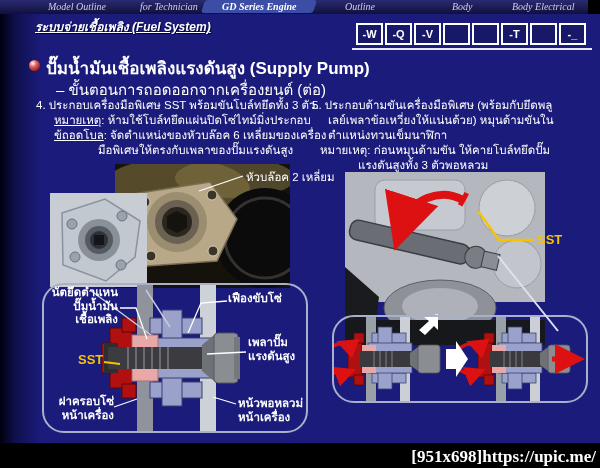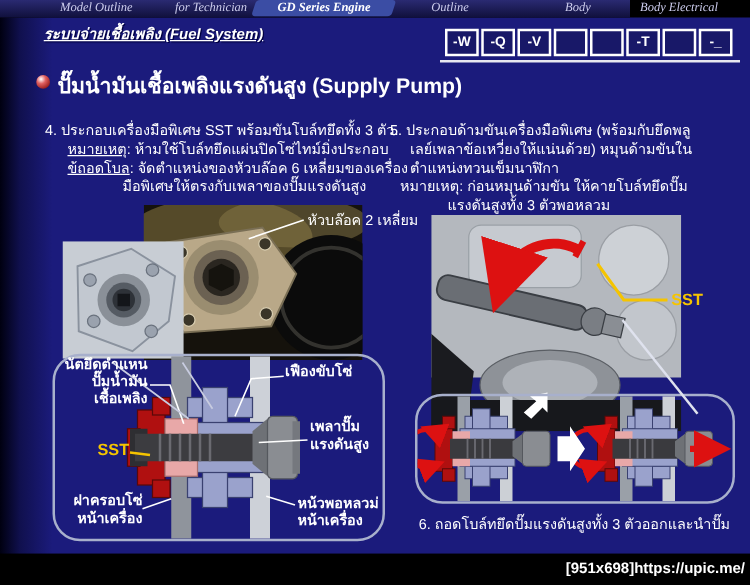--- a/index.html
+++ b/index.html
@@ -1,19 +1,19 @@
 <!DOCTYPE html>
 <html><head>
 <meta charset="utf-8">
 <style>
   html,body{margin:0;padding:0;background:#000;}
   .screen{position:relative;width:600px;height:468px;overflow:hidden;background:#000;
           font-family:"Liberation Sans",sans-serif;color:#fff;}
   
-  .tabbar{position:absolute;left:0;top:0;width:504px;height:14px;
+  .tabbar{position:absolute;left:0;top:0;width:588px;height:14px;
           background:linear-gradient(to bottom,#2a2a72,#10103c);z-index:6;}
   .tab{position:absolute;top:1px;font-family:"Liberation Serif",serif;font-style:italic;
        font-size:10px;color:#ccccec;white-space:nowrap;}
   .tab-pill{position:absolute;left:203px;top:0px;width:112px;height:13px;background:#3b4da4;
             border-radius:3px;transform:skewX(-18deg);}
   .tab.active{color:#fff;font-weight:bold;}
   
   .titlebar{position:absolute;left:0;top:14px;width:600px;height:40px;z-index:5;}
   .slide-title{position:absolute;left:35px;top:3px;font-size:12px;font-weight:bold;font-style:italic;
                text-decoration:underline;white-space:nowrap;text-shadow:1px 1px 0 #000040;}
@@ -52,22 +52,22 @@
   #lbl-sst-photo{left:537px;top:219px;font-size:13px;}
   #lbl-nut{left:44px;top:272px;width:74px;text-align:right;}
   #lbl-sst-diag{left:78px;top:339px;font-size:13px;}
   #lbl-sprocket{left:228px;top:278px;}
   #lbl-shaft{left:248px;top:322px;}
   #lbl-cover{left:44px;top:381px;width:70px;text-align:right;}
   #lbl-flange{left:238px;top:383px;}
   #overlay{position:absolute;left:0;top:0;z-index:4;pointer-events:none;}
   
   .footer{position:absolute;left:0;top:443px;width:600px;height:25px;background:#000;z-index:7;}
-  .watermark{position:absolute;right:4px;top:4px;font-family:Liberation Sans, sans-serif;
-             font-size:12px;font-weight:bold;color:#fff;}
+  .watermark{position:absolute;right:4px;top:4px;font-family:Liberation Serif, serif;
+             font-size:17px;font-weight:bold;color:#fff;}
 </style>
 </head>
 <body>
 
 <div class="screen">
 
   <div class="tabbar">
     <div class="tab-pill"></div>
     <span class="tab" style="left:48px">Model Outline</span>
     <span class="tab" style="left:140px">for Technician</span>
@@ -129,20 +129,21 @@
           <polygon points="0,0 7,3.5 0,7" fill="#dd1111"></polygon>
         </marker>
       </defs>
       <path d="M118,28 A42,42 0 0 0 58,52" fill="none" stroke="#dd1111" stroke-width="8" marker-end="url(#redhead)"></path>
       <rect x="116" y="20" width="5" height="14" fill="#dd1111" transform="rotate(28 118 27)"></rect>
       <polygon points="93,142 79,145 84,149 74,158 80,163 89,154 93,158" fill="#fff"></polygon>
     </svg>
 
     <div class="bullet"></div>
     <div class="heading">ปั๊มน้ำมันเชื้อเพลิงแรงดันสูง (Supply Pump)</div>
+    <div class="subheading">– ขั้นตอนการถอดออกจากเครื่องยนต์ (ต่อ)</div>
 
     <div id="step4" class="txtblock">
       <div>4. ประกอบเครื่องมือพิเศษ SST พร้อมขันโบล์ทยึดทั้ง 3 ตัว.</div>
       <div class="ind18"><span class="u">หมายเหตุ</span><span>: ห้ามใช้โบล์ทยึดแผ่นปิดโซ่ไทม์มิ่งประกอบ</span></div>
       <div class="ind18"><span class="u">ข้ถอดโบล</span><span>: จัดตำแหน่งของหัวบล๊อค 6 เหลี่ยมของเครื่อง</span></div>
       <div class="ind62">มือพิเศษให้ตรงกับเพลาของปั๊มแรงดันสูง</div>
     </div>
 
     <div id="step5" class="txtblock">
       <div>5. ประกอบด้ามขันเครื่องมือพิเศษ (พร้อมกับยึดพลู</div>
@@ -207,21 +208,20 @@
           </g>
         </defs>
         <use href="#mini" x="6" y="0"></use>
         <use href="#mini" x="136" y="0"></use>
         <polygon points="112,32 122,32 122,24 134,42 122,60 122,52 112,52" fill="#fff"></polygon>
         <path d="M218,42 h18" stroke="#dd1111" stroke-width="5" marker-end="url(#rh2)"></path>
       </svg>
     </div>
 
     <div id="step6" class="txtblock">
-      <div>6. ถอดโบล์ทยึดปั๊มแรงดันสูงทั้ง 3 ตัวออกและนำปั๊ม</div>
     </div>
 
     <svg id="overlay" width="600" height="429" viewBox="0 0 600 429">
       <path d="M243,162 L199,177" stroke="#fff" stroke-width="1.3" fill="none"></path>
       <path d="M120,294 L136,294 L147,325" stroke="#fff" stroke-width="1.3" fill="none"></path>
       <path d="M104,348 L120,350" stroke="#f5c400" stroke-width="2" fill="none"></path>
       <path d="M227,287 L201,289 L188,319" stroke="#fff" stroke-width="1.3" fill="none"></path>
       <path d="M246,338 L207,340" stroke="#fff" stroke-width="1.3" fill="none"></path>
       <path d="M114,393 L137,385" stroke="#fff" stroke-width="1.3" fill="none"></path>
       <path d="M236,390 L213,383" stroke="#fff" stroke-width="1.3" fill="none"></path>

